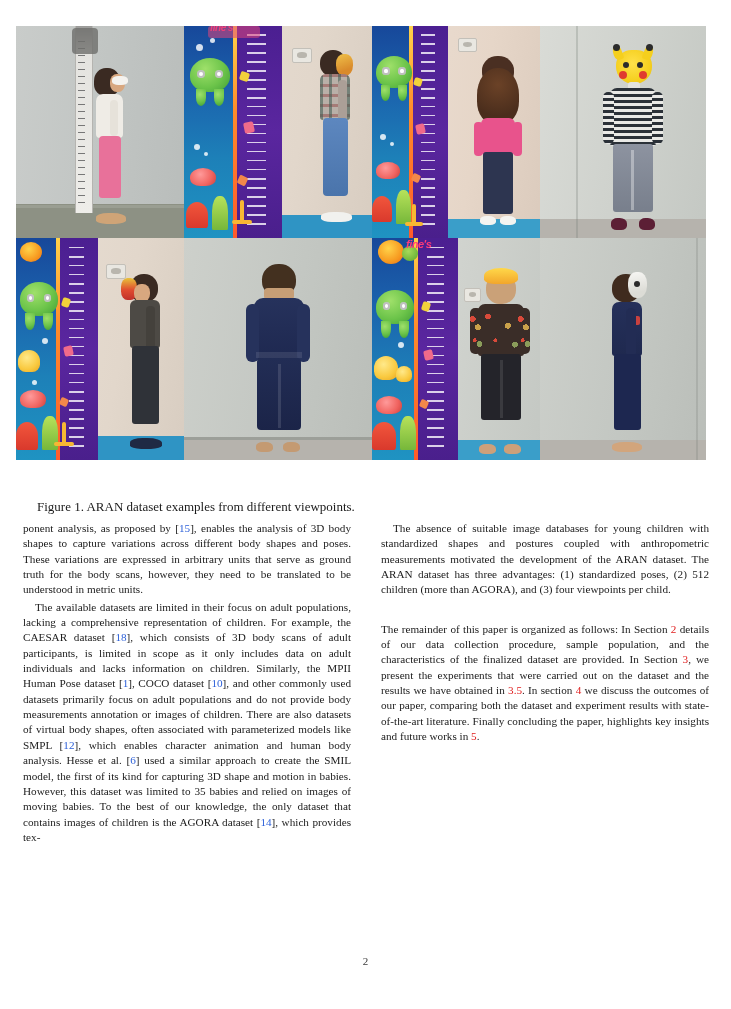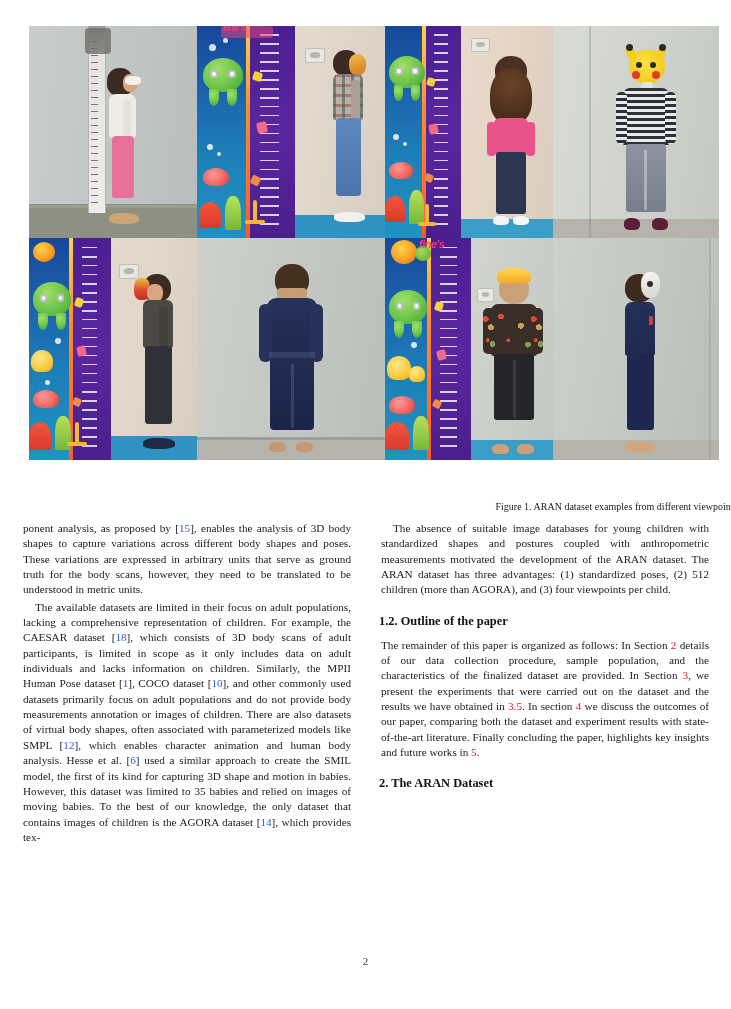--- a/index.html
+++ b/index.html
@@ -18,21 +18,21 @@
   .page {
     position: absolute;
     left: 0; top: 0;
     width: 731px;
     height: 1009px;
   }
 
   
   .figure-block {
     position: absolute;
-    left: 29px;
+    left: 16px;
     top: 26px;
     width: 568px;
   }
   .photo-grid {
     width: 690px;
     display: flex;
     flex-direction: column;
     line-height: 0;
   }
   .photo-row {
@@ -246,22 +246,22 @@
       radial-gradient(circle at 38% 70%, #d94a3a 0 2px, transparent 2px),
       radial-gradient(circle at 80% 78%, #8a9c5a 0 3px, transparent 3px);
   }
 
   
   .caption {
     position: absolute;
     left: 21px;
     top: 474px;
     width: 690px;
-    text-align: right;
-    font-size: 10px;
+    text-align: left;
+    font-size: 13px;
     line-height: 13px;
     color: #1a1a1a;
     font-family: Liberation Serif, serif;
   }
 
   
   .columns {
     position: absolute;
     left: 21px;
     top: 519px;
@@ -572,27 +572,25 @@
       <p class="body indent"><span>The available datasets are limited in their focus on adult populations, lacking a comprehensive representation of children. For example, the CAESAR dataset [</span><span class="cite">18</span><span>], which consists of 3D body scans of adult participants, is limited in scope as it only includes data on adult individuals and lacks information on children. Similarly, the MPII Human Pose dataset [</span><span class="cite">1</span><span>], COCO dataset [</span><span class="cite">10</span><span>], and other commonly used datasets primarily focus on adult populations and do not provide body measurements annotation or images of children. There are also datasets of virtual body shapes, often associated with parameterized models like SMPL [</span><span class="cite">12</span><span>], which enables character animation and human body analysis. Hesse et al. [</span><span class="cite">6</span><span>] used a similar approach to create the SMIL model, the first of its kind for capturing 3D shape and motion in babies. However, this dataset was limited to 35 babies and relied on images of moving babies. To the best of our knowledge, the only dataset that contains images of children is the AGORA dataset [</span><span class="cite">14</span><span>], which provides tex-</span></p>
 
     </div>
 
     <div class="col">
 
 
       <p class="body indent"><span>The absence of suitable image databases for young children with standardized shapes and postures coupled with anthropometric measurements motivated the development of the ARAN dataset. The ARAN dataset has three advantages: (1) standardized poses, (2) 512 children (more than AGORA), and (3) four viewpoints per child.</span></p>
 
       <div class="sp-before-head"></div>
-      <h2 class="sec">1.2. Outline of the paper</h2>
       <div class="sp-after-head"></div>
 
       <p class="body"><span>The remainder of this paper is organized as follows: In Section </span><span class="ref">2</span><span> details of our data collection procedure, sample population, and the characteristics of the finalized dataset are provided. In Section </span><span class="ref">3</span><span>, we present the experiments that were carried out on the dataset and the results we have obtained in </span><span class="ref">3.5</span><span>. In section </span><span class="ref">4</span><span> we discuss the outcomes of our paper, comparing both the dataset and experiment results with state-of-the-art literature. Finally concluding the paper, highlights key insights and future works in </span><span class="ref">5</span><span>.</span></p>
 
       <div class="sp-before-head"></div>
-      <h2 class="sec">2. The ARAN Dataset</h2>
       <div class="sp-after-head"></div>
 
 
     </div>
   </div>
 
   <div class="folio">2</div>
 
 </div>
 

